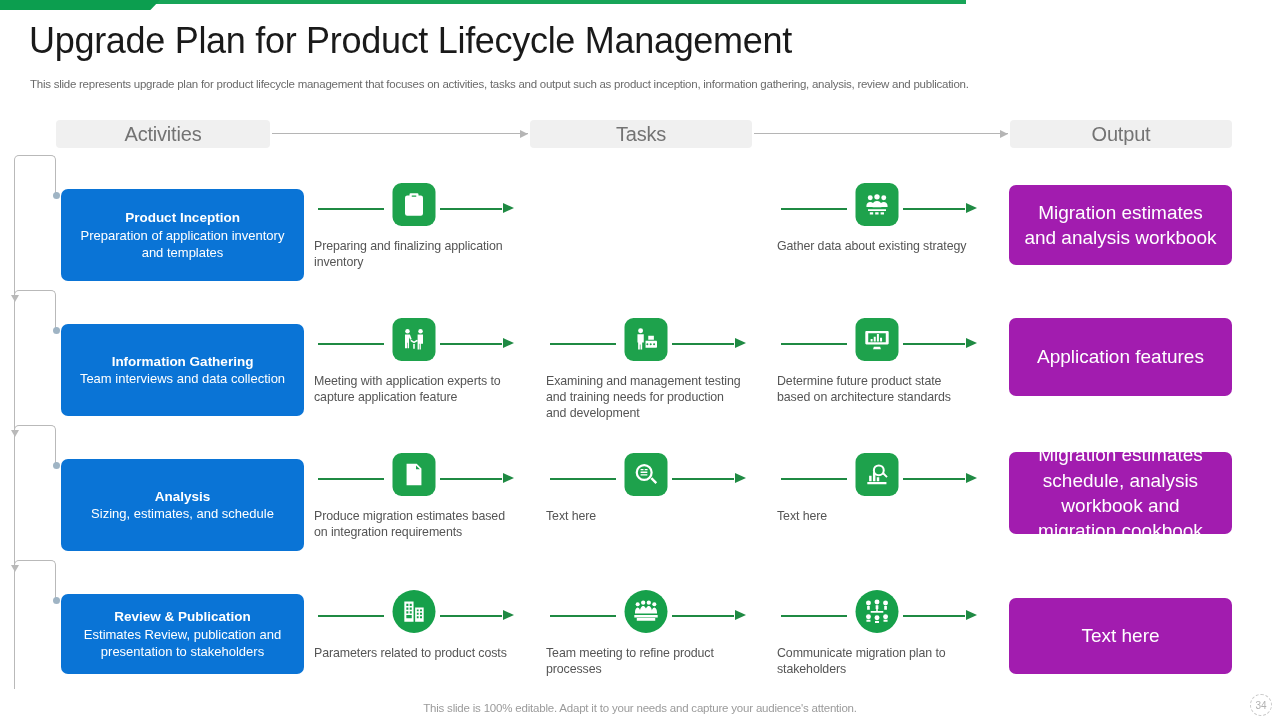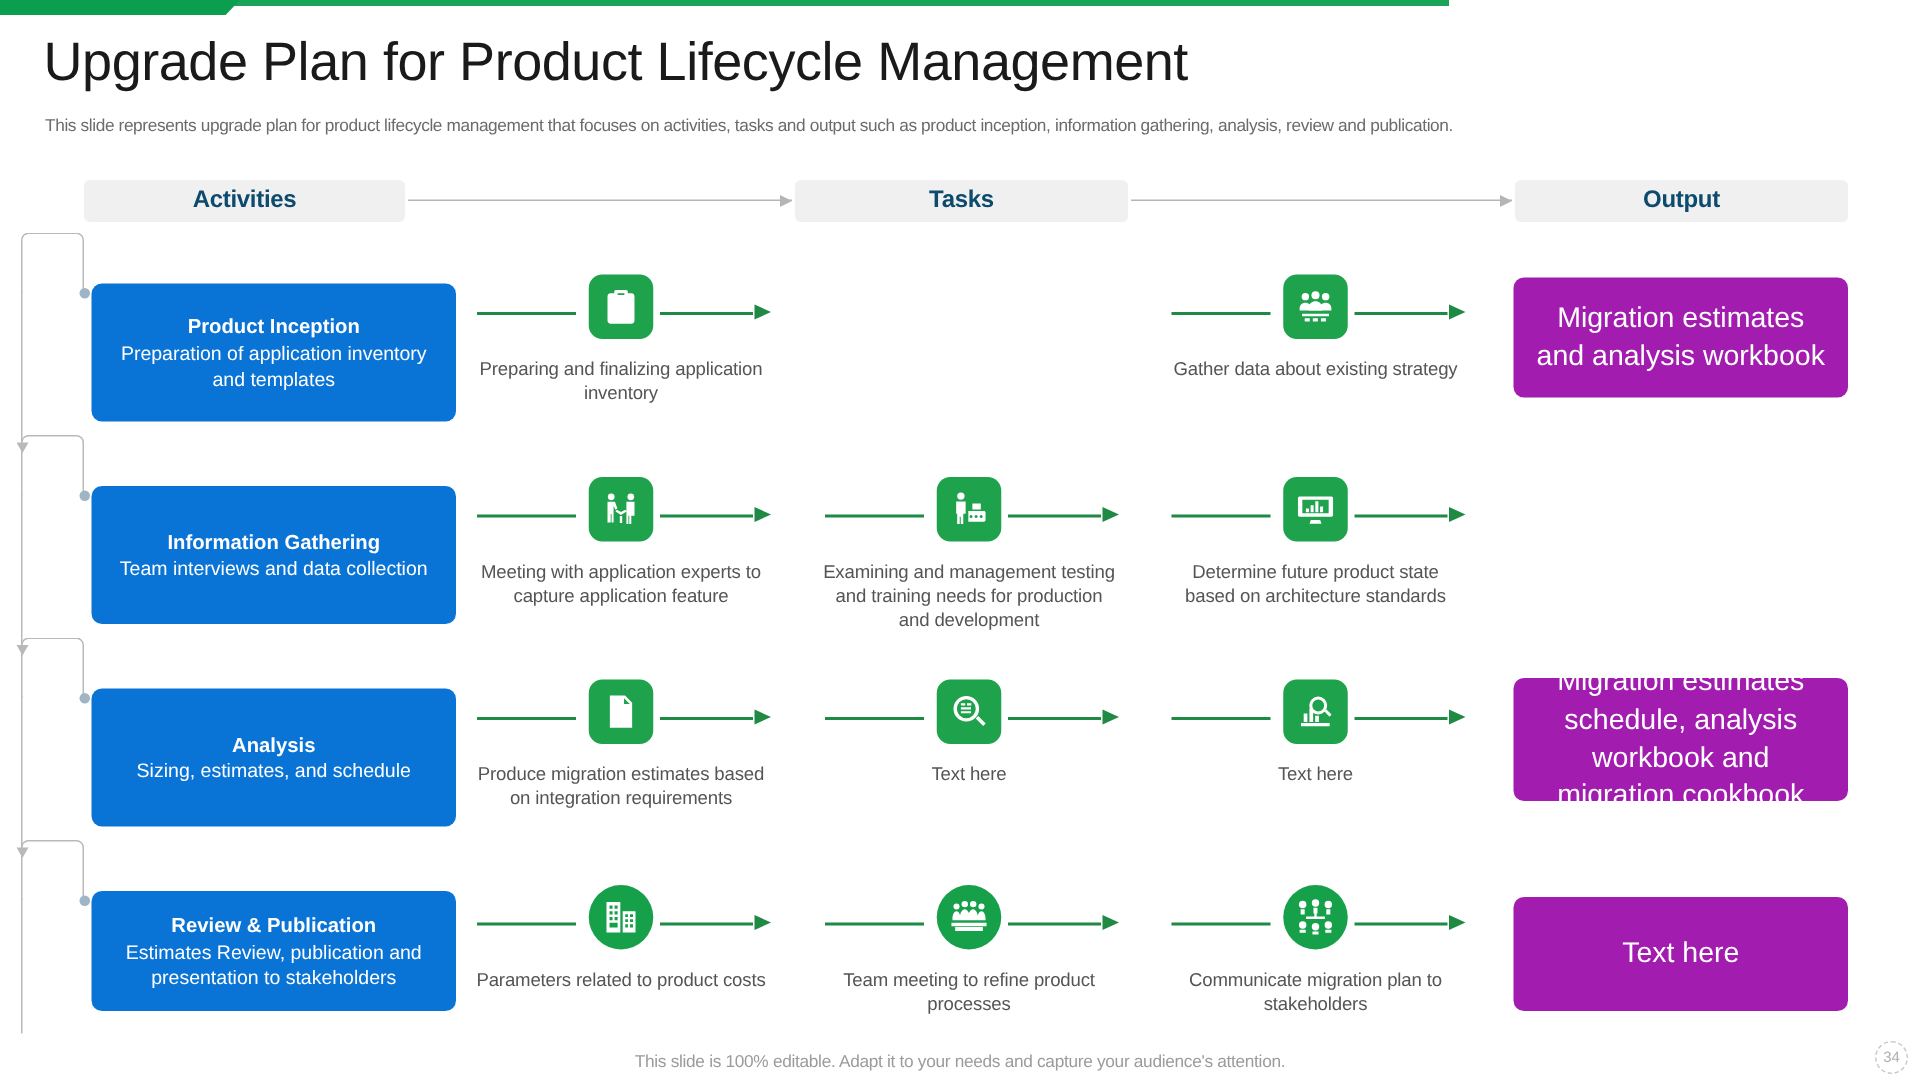--- a/index.html
+++ b/index.html
@@ -34,21 +34,21 @@
     font-size:11.5px; color:#6b6b6b; letter-spacing:-0.25px;
     white-space:nowrap;
   }
 
   
   .col-head {
     position:absolute; height:28px; border-radius:4px;
     background:#f0f0f0; display:flex; align-items:center; justify-content:center;
   }
   .col-head span {
-    font-size:16px; font-weight:700; color:#0c4a6e; letter-spacing:-0.2px;
+    font-size:20px; font-weight:400; color:#737373; letter-spacing:-0.2px;
   }
   .head-activities { left:56px;  top:120px; width:214px; }
   .head-tasks      { left:530px; top:120px; width:222px; }
   .head-output     { left:1010px;top:120px; width:222px; }
 
   .head-arrow { position:absolute; top:133px; height:2px; }
   .head-arrow .ln { position:absolute; left:0; top:0; height:1px; width:100%; background:#b5b5b5; }
   .head-arrow .hd {
     position:absolute; right:0; top:-3.5px; width:0; height:0;
     border-top:4px solid transparent; border-bottom:4px solid transparent;
@@ -89,21 +89,21 @@
     position:absolute; left:61px; width:243px;
     background:#0a74d6; border-radius:7px;
     display:flex; flex-direction:column; align-items:center; justify-content:center;
     text-align:center; color:#fff; padding:6px 10px;
   }
   .activity-box .a-title { font-size:13.5px; font-weight:700; line-height:1.45; }
   .activity-box .a-desc  { font-size:13px; font-weight:400; line-height:1.3; }
 
   
   .task {
-    position:absolute; width:200px; text-align:center;
+    position:absolute; width:200px; text-align:left;
   }
   .task-line-wrap { position:relative; height:52px; }
   .task-ln-l, .task-ln-r {
     position:absolute; top:25px; height:2px; background:#1f8a43;
   }
   .task-ln-l { left:4px; width:66px; }
   .task-ln-r { right:12px; width:62px; }
   .task-ln-arrow {
     position:absolute; right:0; top:20px; width:0; height:0;
     border-top:5px solid transparent; border-bottom:5px solid transparent;
@@ -272,20 +272,23 @@
           <div class="task-ln-arrow"></div>
         <div class="icon-badge">
           <svg viewBox="0 0 24 24" fill="#fff">
               <path d="M2.6 4.4h18.8c.6 0 1 .5 1 1v10c0 .6-.4 1-1 1H2.6c-.6 0-1-.4-1-1v-10c0-.5.4-1 1-1zm1.6 2v8h15.6v-8H4.2zm5 12h5.6l.7 2.2H8.5l.7-2.2zM6.3 11.6h1.8v2.2H6.3v-2.2zm2.8-2h1.8v4.2H9.1V9.6zm2.8-2.4h1.8v6.6h-1.8V7.2zm2.8 3.2h1.8v3.4h-1.8v-3.4z"></path>
             </svg>
         </div>
       </div>
       <div class="task-label">Determine future product state based on architecture standards</div>
     </div>
 
+    <div class="output-box" style="top:28px; height:78px;">
+      <span>Application features</span>
+    </div>
   </div>
 
   <div class="row row-3">
     <div class="bracket">
       <div class="bk-top"></div>
       <div class="bk-down" style="height:103px;"></div>
       <div class="bk-arrow" style="top:140px;"></div>
       <div class="bk-dot"></div>
     </div>
     <div class="activity-box" style="top:34px; height:92px;">

